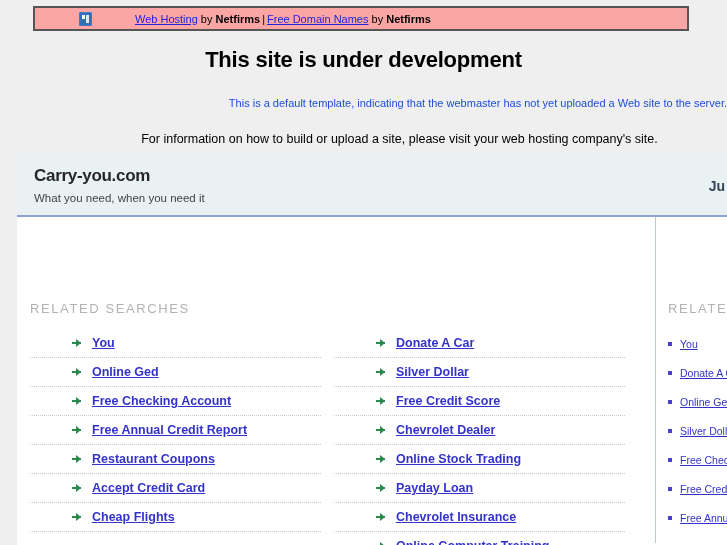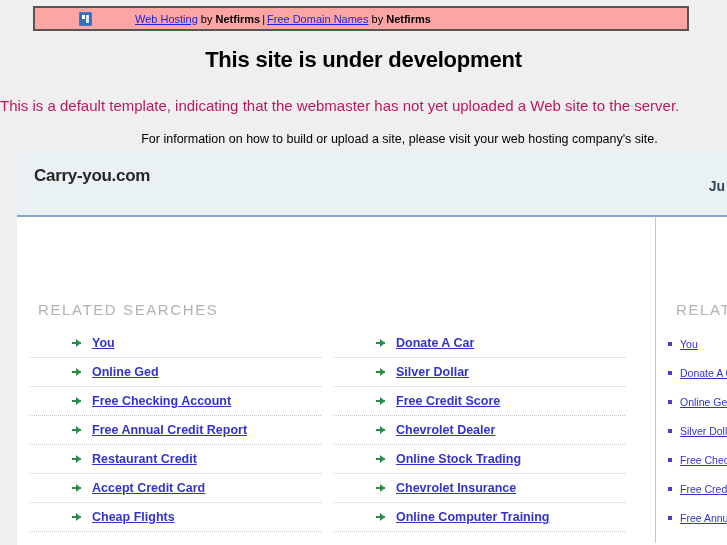--- a/index.html
+++ b/index.html
@@ -87,23 +87,23 @@
     font-size: 22px;
     font-weight: bold;
     color: #000000;
     letter-spacing: -0.2px;
   }
   #para-1 {
     position: absolute;
     left: 0;
     top: 97px;
     width: 727px;
-    text-align: left;
-    font-size: 15px;
-    color: #be185d;
+    text-align: right;
+    font-size: 11px;
+    color: #1d4ed8;
   }
   #para-2 {
     position: absolute;
     left: 0;
     top: 132px;
     width: 727px;
     text-align: center;
     font-size: 12.5px;
     color: #000000;
     padding-left: 36px;
@@ -173,25 +173,24 @@
     left: 638px;
     top: 0;
     width: 72px;
     height: 326px;
     border-left: 1px solid #b9c8e0;
     box-sizing: border-box;
     overflow: hidden;
   }
 
   .section-label {
-    font-size: 15px;
+    font-size: 13px;
     letter-spacing: 1.6px;
     color: #b2b2b2;
     font-weight: normal;
-    margin-left: 8px;
   }
   #main-related-label {
     position: absolute;
     left: 13px;
     top: 84px;
   }
   #side-related-label {
     position: absolute;
     left: 12px;
     top: 84px;
@@ -296,20 +295,21 @@
 </div>
 
 <div id="page-headline">This site is under development</div>
 <div id="para-1">This is a default template, indicating that the webmaster has not yet uploaded a Web site to the server.</div>
 <div id="para-2">For information on how to build or upload a site, please visit your web hosting company's site.</div>
 
 <div id="parked-panel">
 
   <div id="panel-header">
     <div id="site-title">Carry-you.com</div>
+    <div id="site-tagline">What you need, when you need it</div>
     <div id="header-date">Ju</div>
   </div>
 
   <div id="panel-body">
 
     <div id="main-col">
       <div id="main-related-label" class="section-label">RELATED SEARCHES</div>
       <div class="link-cols">
           <div class="link-col">
             <div class="link-row">
@@ -323,21 +323,21 @@
             <div class="link-row">
               <span class="arrow-bullet"></span>
               <a class="kw-link" href="#">Free Checking Account</a>
             </div>
             <div class="link-row">
               <span class="arrow-bullet"></span>
               <a class="kw-link" href="#">Free Annual Credit Report</a>
             </div>
             <div class="link-row">
               <span class="arrow-bullet"></span>
-              <a class="kw-link" href="#">Restaurant Credit</a>
+              <a class="kw-link" href="#">Restaurant Coupons</a>
             </div>
             <div class="link-row">
               <span class="arrow-bullet"></span>
               <a class="kw-link" href="#">Accept Credit Card</a>
             </div>
             <div class="link-row">
               <span class="arrow-bullet"></span>
               <a class="kw-link" href="#">Cheap Flights</a>
             </div>
           </div>
@@ -354,20 +354,24 @@
               <span class="arrow-bullet"></span>
               <a class="kw-link" href="#">Free Credit Score</a>
             </div>
             <div class="link-row">
               <span class="arrow-bullet"></span>
               <a class="kw-link" href="#">Chevrolet Dealer</a>
             </div>
             <div class="link-row">
               <span class="arrow-bullet"></span>
               <a class="kw-link" href="#">Online Stock Trading</a>
+            </div>
+            <div class="link-row">
+              <span class="arrow-bullet"></span>
+              <a class="kw-link" href="#">Payday Loan</a>
             </div>
             <div class="link-row">
               <span class="arrow-bullet"></span>
               <a class="kw-link" href="#">Chevrolet Insurance</a>
             </div>
             <div class="link-row">
               <span class="arrow-bullet"></span>
               <a class="kw-link" href="#">Online Computer Training</a>
             </div>
           </div>

